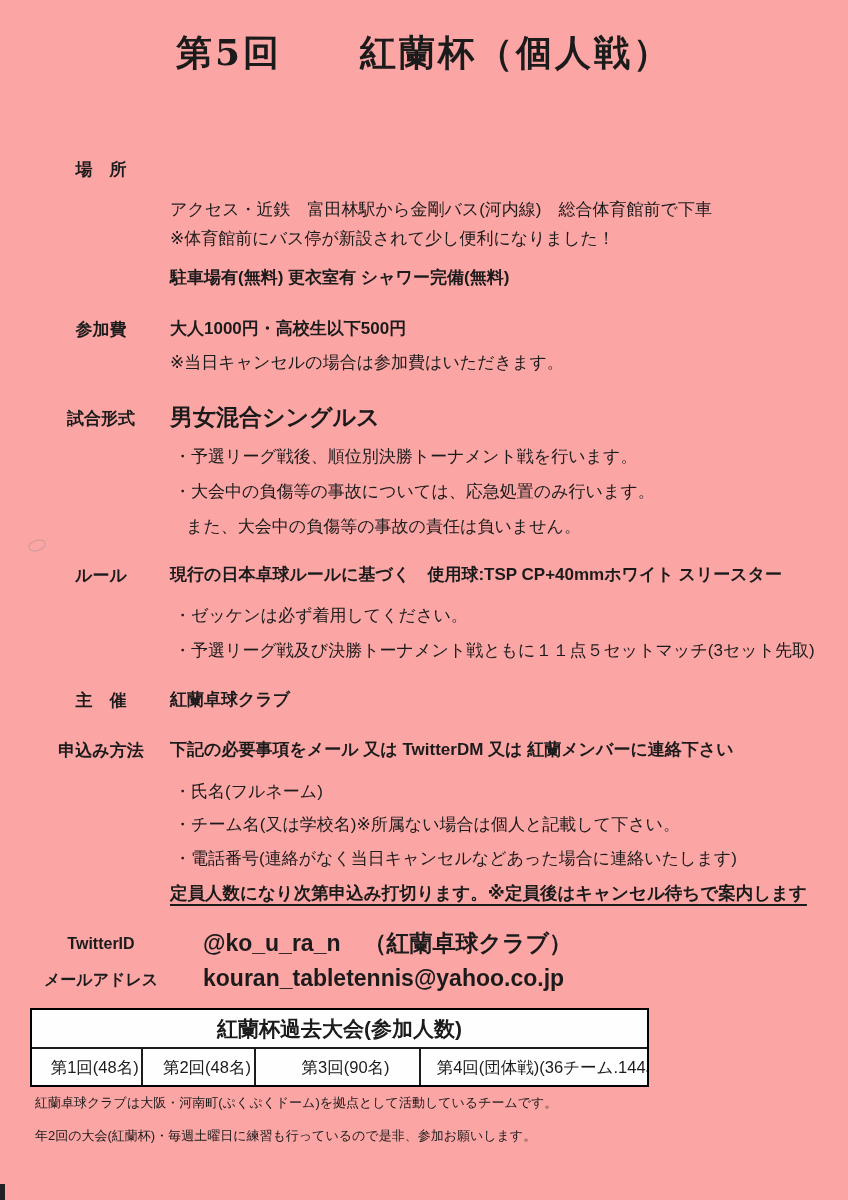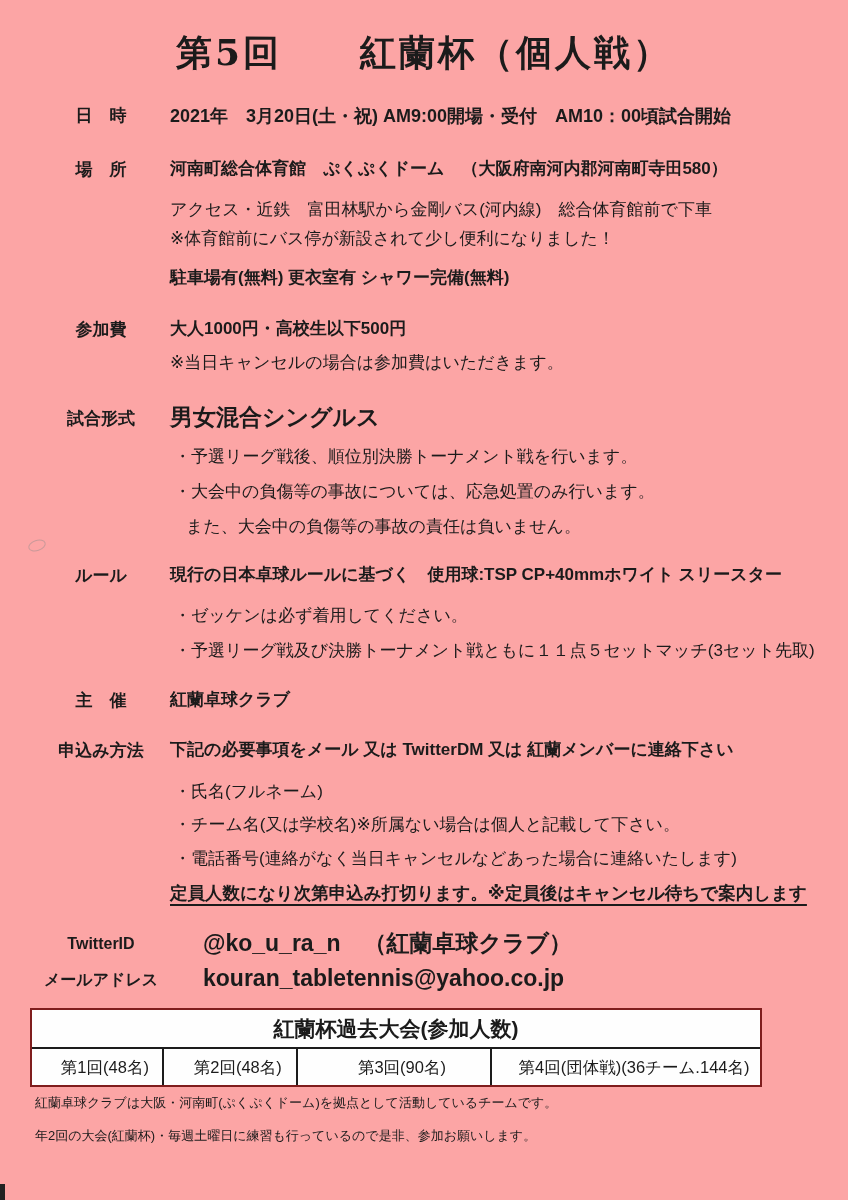--- a/index.html
+++ b/index.html
@@ -37,22 +37,22 @@
   .content.indent{left:174px;}
   .content.indent2{left:186px;}
   .content.val2{left:203px;}
   .content.underline{
     font-weight:bold;font-size:17.5px;
     text-decoration:underline;
     text-decoration-thickness:2px;
     text-underline-offset:5px;
   }
   .htable{
-    position:absolute;top:1008px;left:30px;width:732px;
-    border:2px solid #7f1d1d;background:#fefefe;
+    position:absolute;top:1008px;left:30px;width:619px;
+    border:2px solid #000000;background:#fefefe;
     box-sizing:border-box;
   }
   .htable-title{
     height:37px;line-height:37px;text-align:center;
     font-weight:bold;font-size:21px;
     border-bottom:2px solid #1c1c1c;
   }
   .htable-row{display:flex;height:36px;}
   .hcell{
     line-height:36px;text-align:center;font-size:16.5px;
@@ -76,28 +76,23 @@
     background:#222;
   }
 </style>
 </head>
 <body>
 
 <div class="doc">
 
   <h1 class="title">第5回　　紅蘭杯（個人戦）</h1>
 
-  <div class="row" style="top:104px">
-    <span class="label">日　時</span>
-    <span class="content b fs18">2021年　3月20日(土・祝) AM9:00開場・受付　AM10：00頃試合開始</span>
-  </div>
 
   <div class="row" style="top:158px">
     <span class="label">場　所</span>
-    <span class="content b">河南町総合体育館　ぷくぷくドーム　（大阪府南河内郡河南町寺田580）</span>
   </div>
   <div class="row" style="top:199px">
     <span class="content">アクセス・近鉄　富田林駅から金剛バス(河内線)　総合体育館前で下車</span>
   </div>
   <div class="row" style="top:228px">
     <span class="content">※体育館前にバス停が新設されて少し便利になりました！</span>
   </div>
   <div class="row" style="top:267px">
     <span class="content b">駐車場有(無料) 更衣室有 シャワー完備(無料)</span>
   </div>

